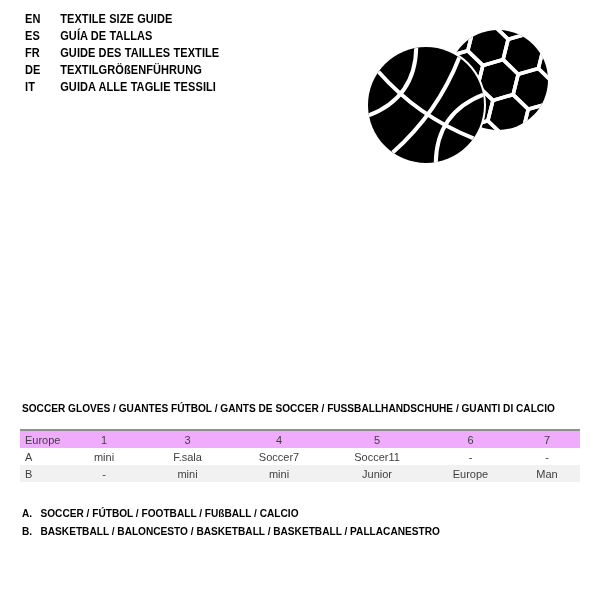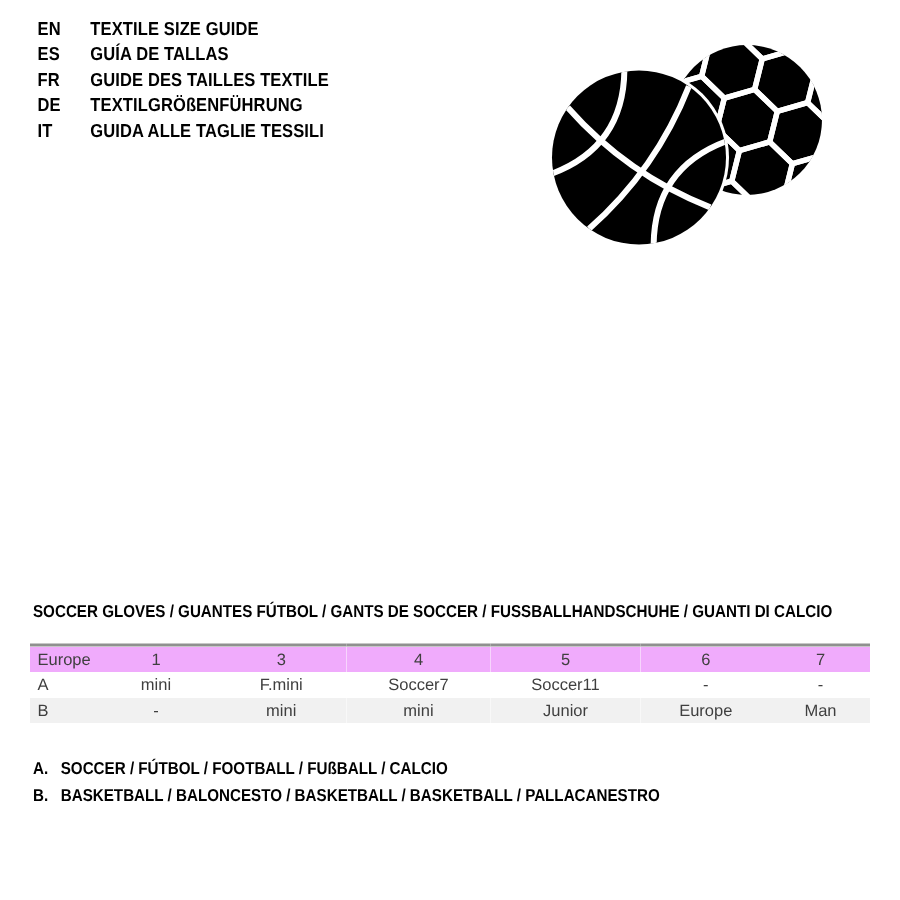--- a/index.html
+++ b/index.html
@@ -160,21 +160,21 @@
           <th>4</th>
           <th>5</th>
           <th>6</th>
           <th>7</th>
         </tr>
       </thead>
       <tbody>
         <tr class="row-a">
           <td class="first">A</td>
           <td>mini</td>
-          <td>F.mini</td>
+          <td>F.sala</td>
           <td>Soccer7</td>
           <td>Soccer11</td>
           <td>-</td>
           <td>-</td>
         </tr>
         <tr class="row-b">
           <td class="first">B</td>
           <td>-</td>
           <td>mini</td>
           <td>mini</td>

